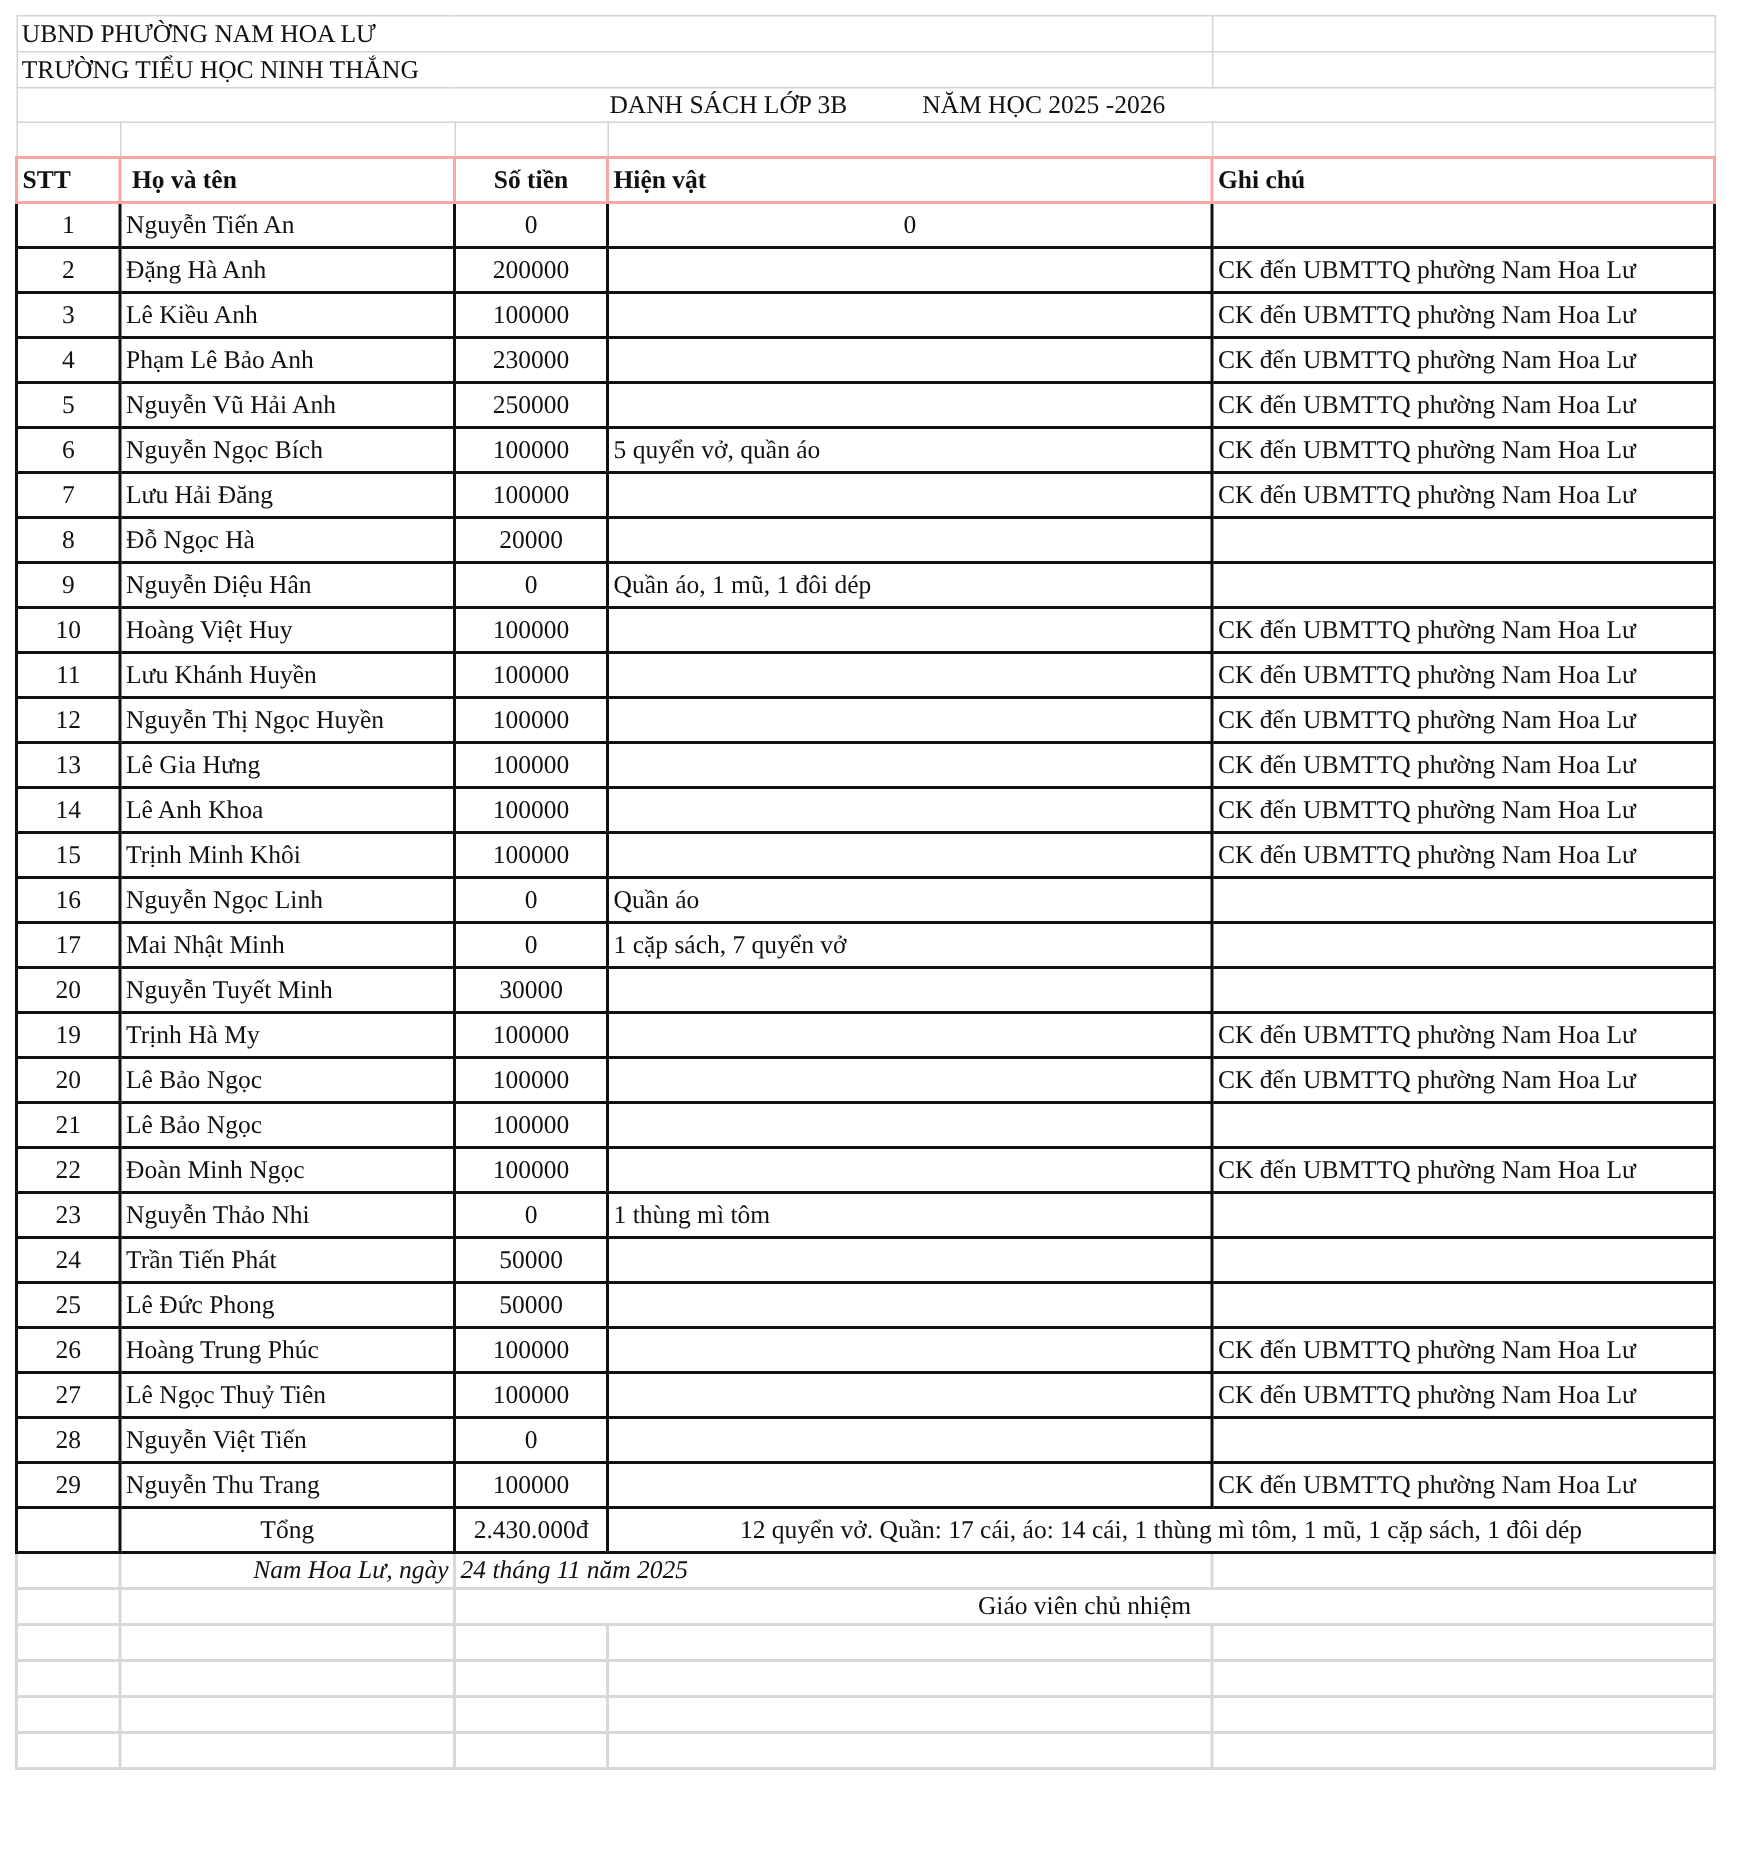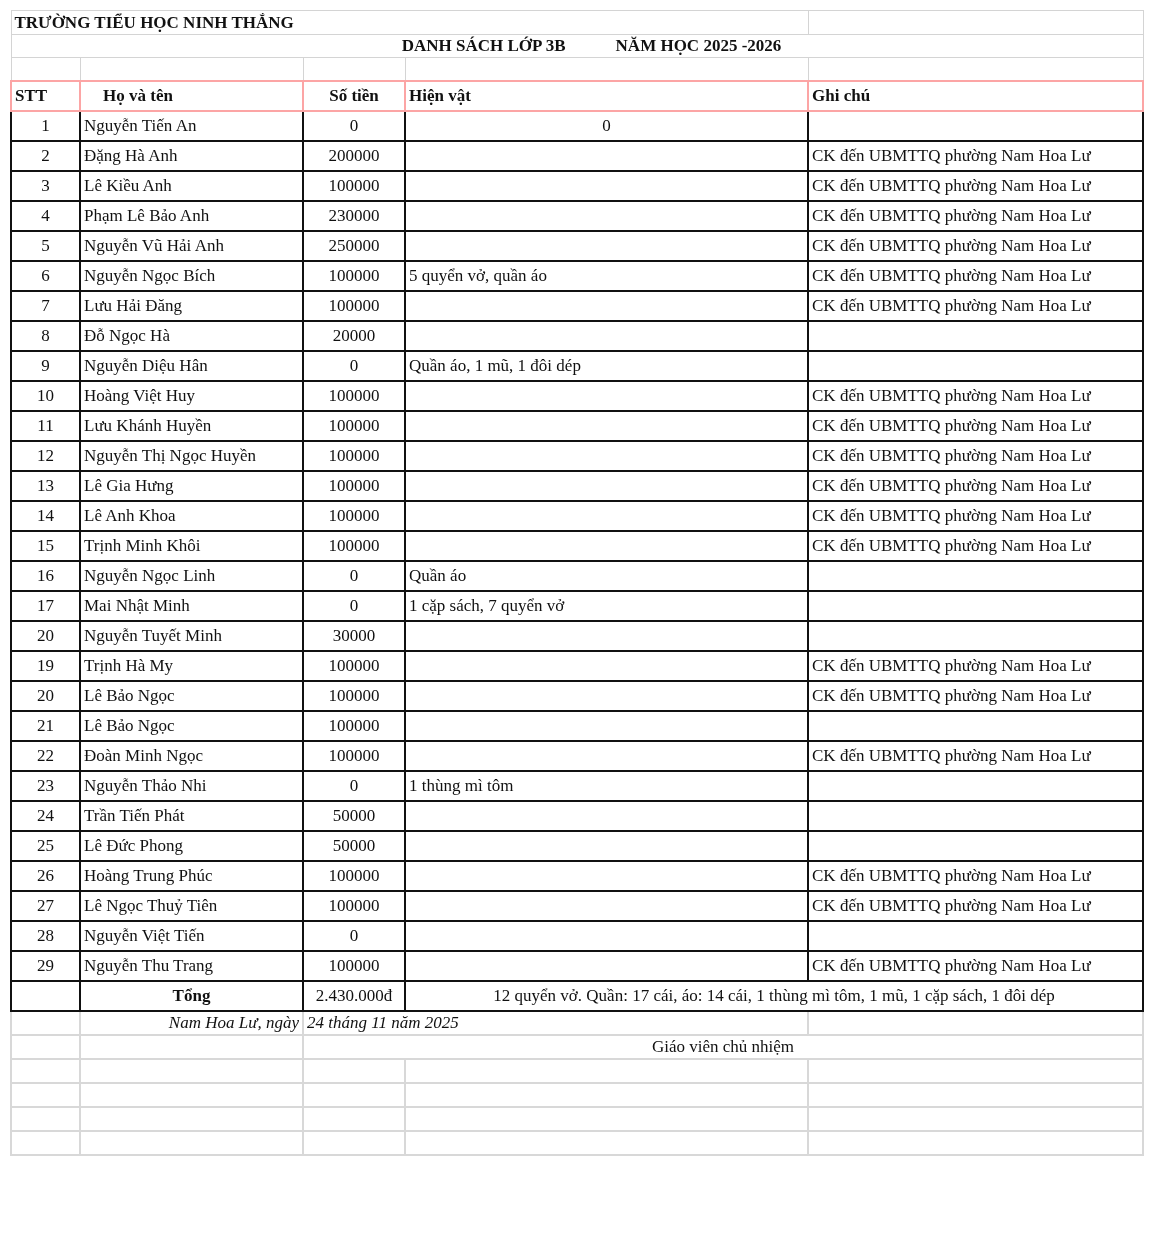--- a/index.html
+++ b/index.html
@@ -11,60 +11,65 @@
        border:1px solid #d4d4d4; vertical-align:middle; }
   col.c1 { width:69px; } col.c2 { width:223px; } col.c3 { width:102px; }
   col.c4 { width:403px; } col.c5 { width:335px; }
   tr.hdr1 td { height:23px; }
   tr.title td { height:22px;padding-left:32px; }
   tr.blank td { height:22px; }
   tr.colhead td { height:28px; font-weight:bold; border:2px solid #fca5a5; }
   tr.row td { height:28px; border:2px solid #111; }
   tr.total td { height:28px; border:2px solid #111;text-align:center; }
   tr.foot td { height:22px; border:2px solid #d8d8d8;margin-left:16px; }
-  .bold { font-weight:bold; }
+  .bold { font-weight:normal; }
   .center { text-align:center; }
   .right { text-align:right; }
   .italic { font-style:italic; }
   .noborder-r { border-right-color:transparent !important; }
   .gap { display:inline-block; width:50px; }
 </style>
 </head>
 <body>
 
 <div class="sheet">
 <table>
   <colgroup>
         <col class="c1">
         <col class="c2">
         <col class="c3">
         <col class="c4">
         <col class="c5">
       </colgroup>
   <tbody id="tbody">
     <tr class="hdr1">
+      <td colspan="3" class="noborder-r">UBND PHƯỜNG NAM HOA LƯ</td>
+      <td></td>
+      <td></td>
+    </tr>
+    <tr class="hdr1">
       <td colspan="3" class="bold noborder-r">TRƯỜNG TIỂU HỌC NINH THẮNG</td>
       <td></td>
       <td></td>
     </tr>
     <tr class="title">
       <td colspan="5" class="bold center">
         <span>DANH SÁCH LỚP 3B</span><span class="gap"></span><span>NĂM HỌC 2025 -2026</span>
       </td>
     </tr>
     <tr class="blank">
       <td></td>
           <td></td>
           <td></td>
           <td></td>
           <td></td>
     </tr>
     <tr class="colhead">
       <td>STT</td>
-      <td style="padding-left:22px">Họ và tên</td>
+      <td style="padding-left:7px">Họ và tên</td>
       <td class="center">Số tiền</td>
       <td>Hiện vật</td>
       <td>Ghi chú</td>
     </tr>
 
   <tr class="row">
     <td class="center">1</td>
     <td>Nguyễn Tiến An</td>
     <td class="center">0</td>
     <td class="center">0</td>

